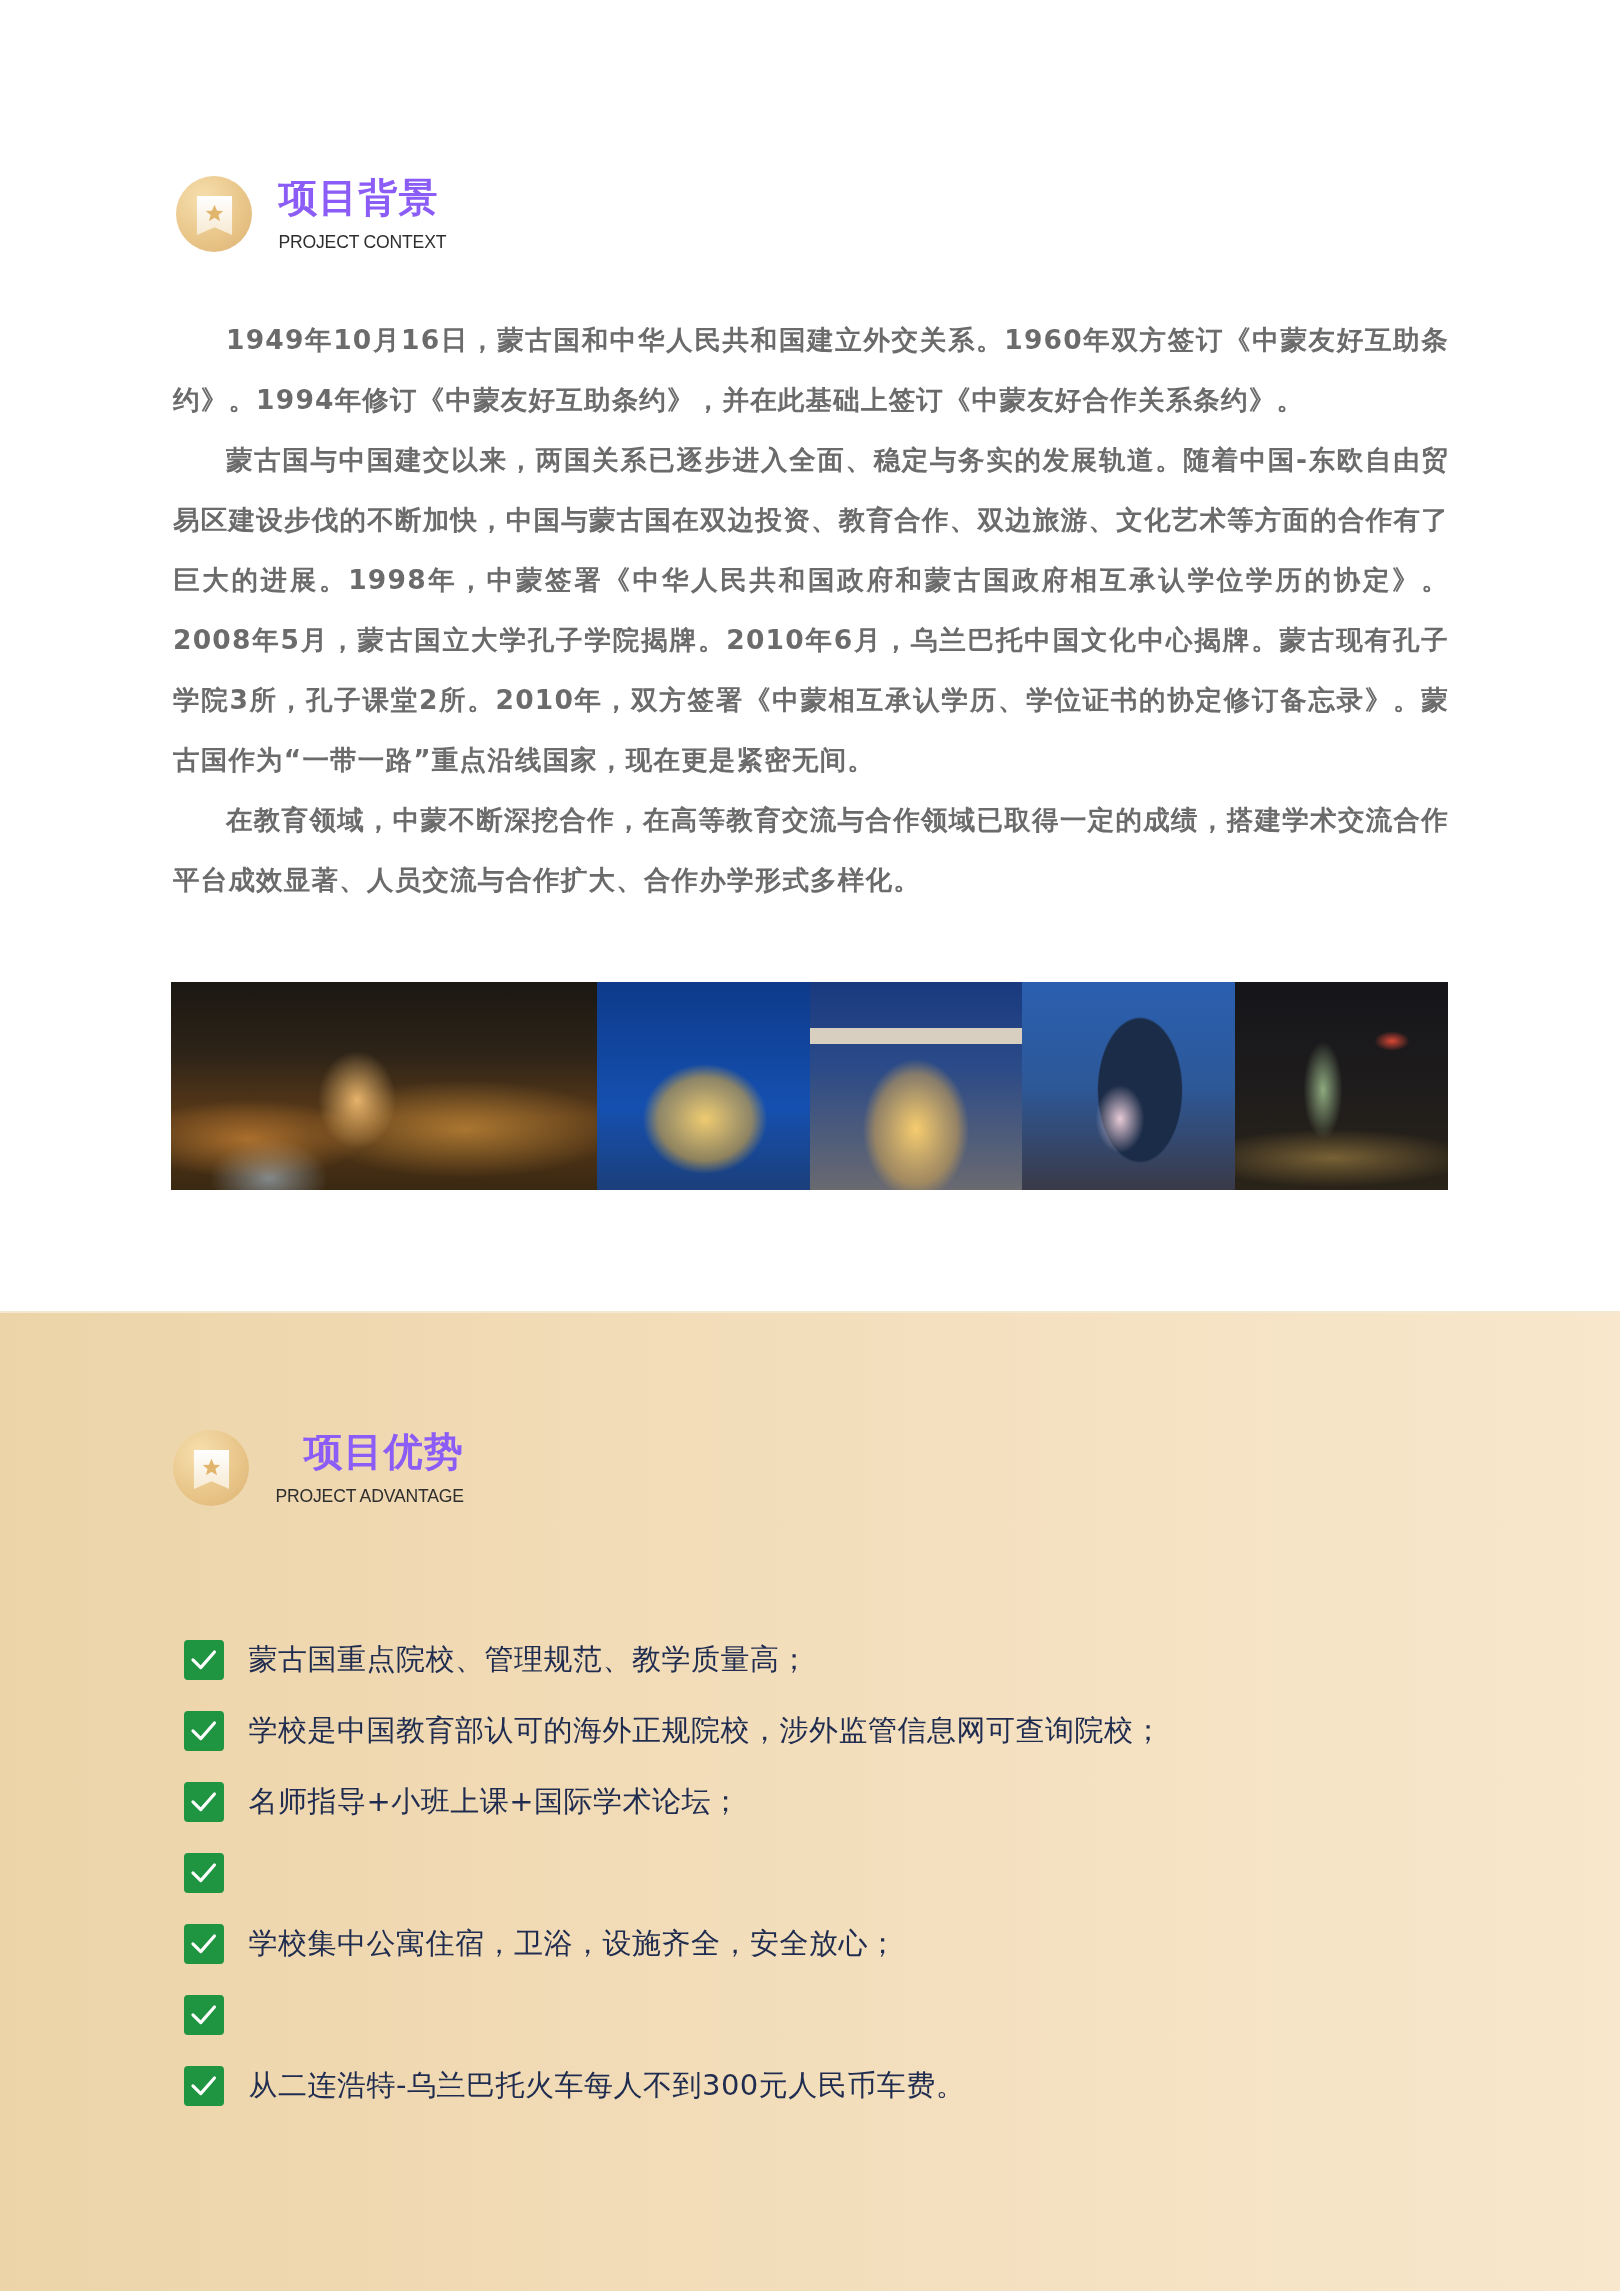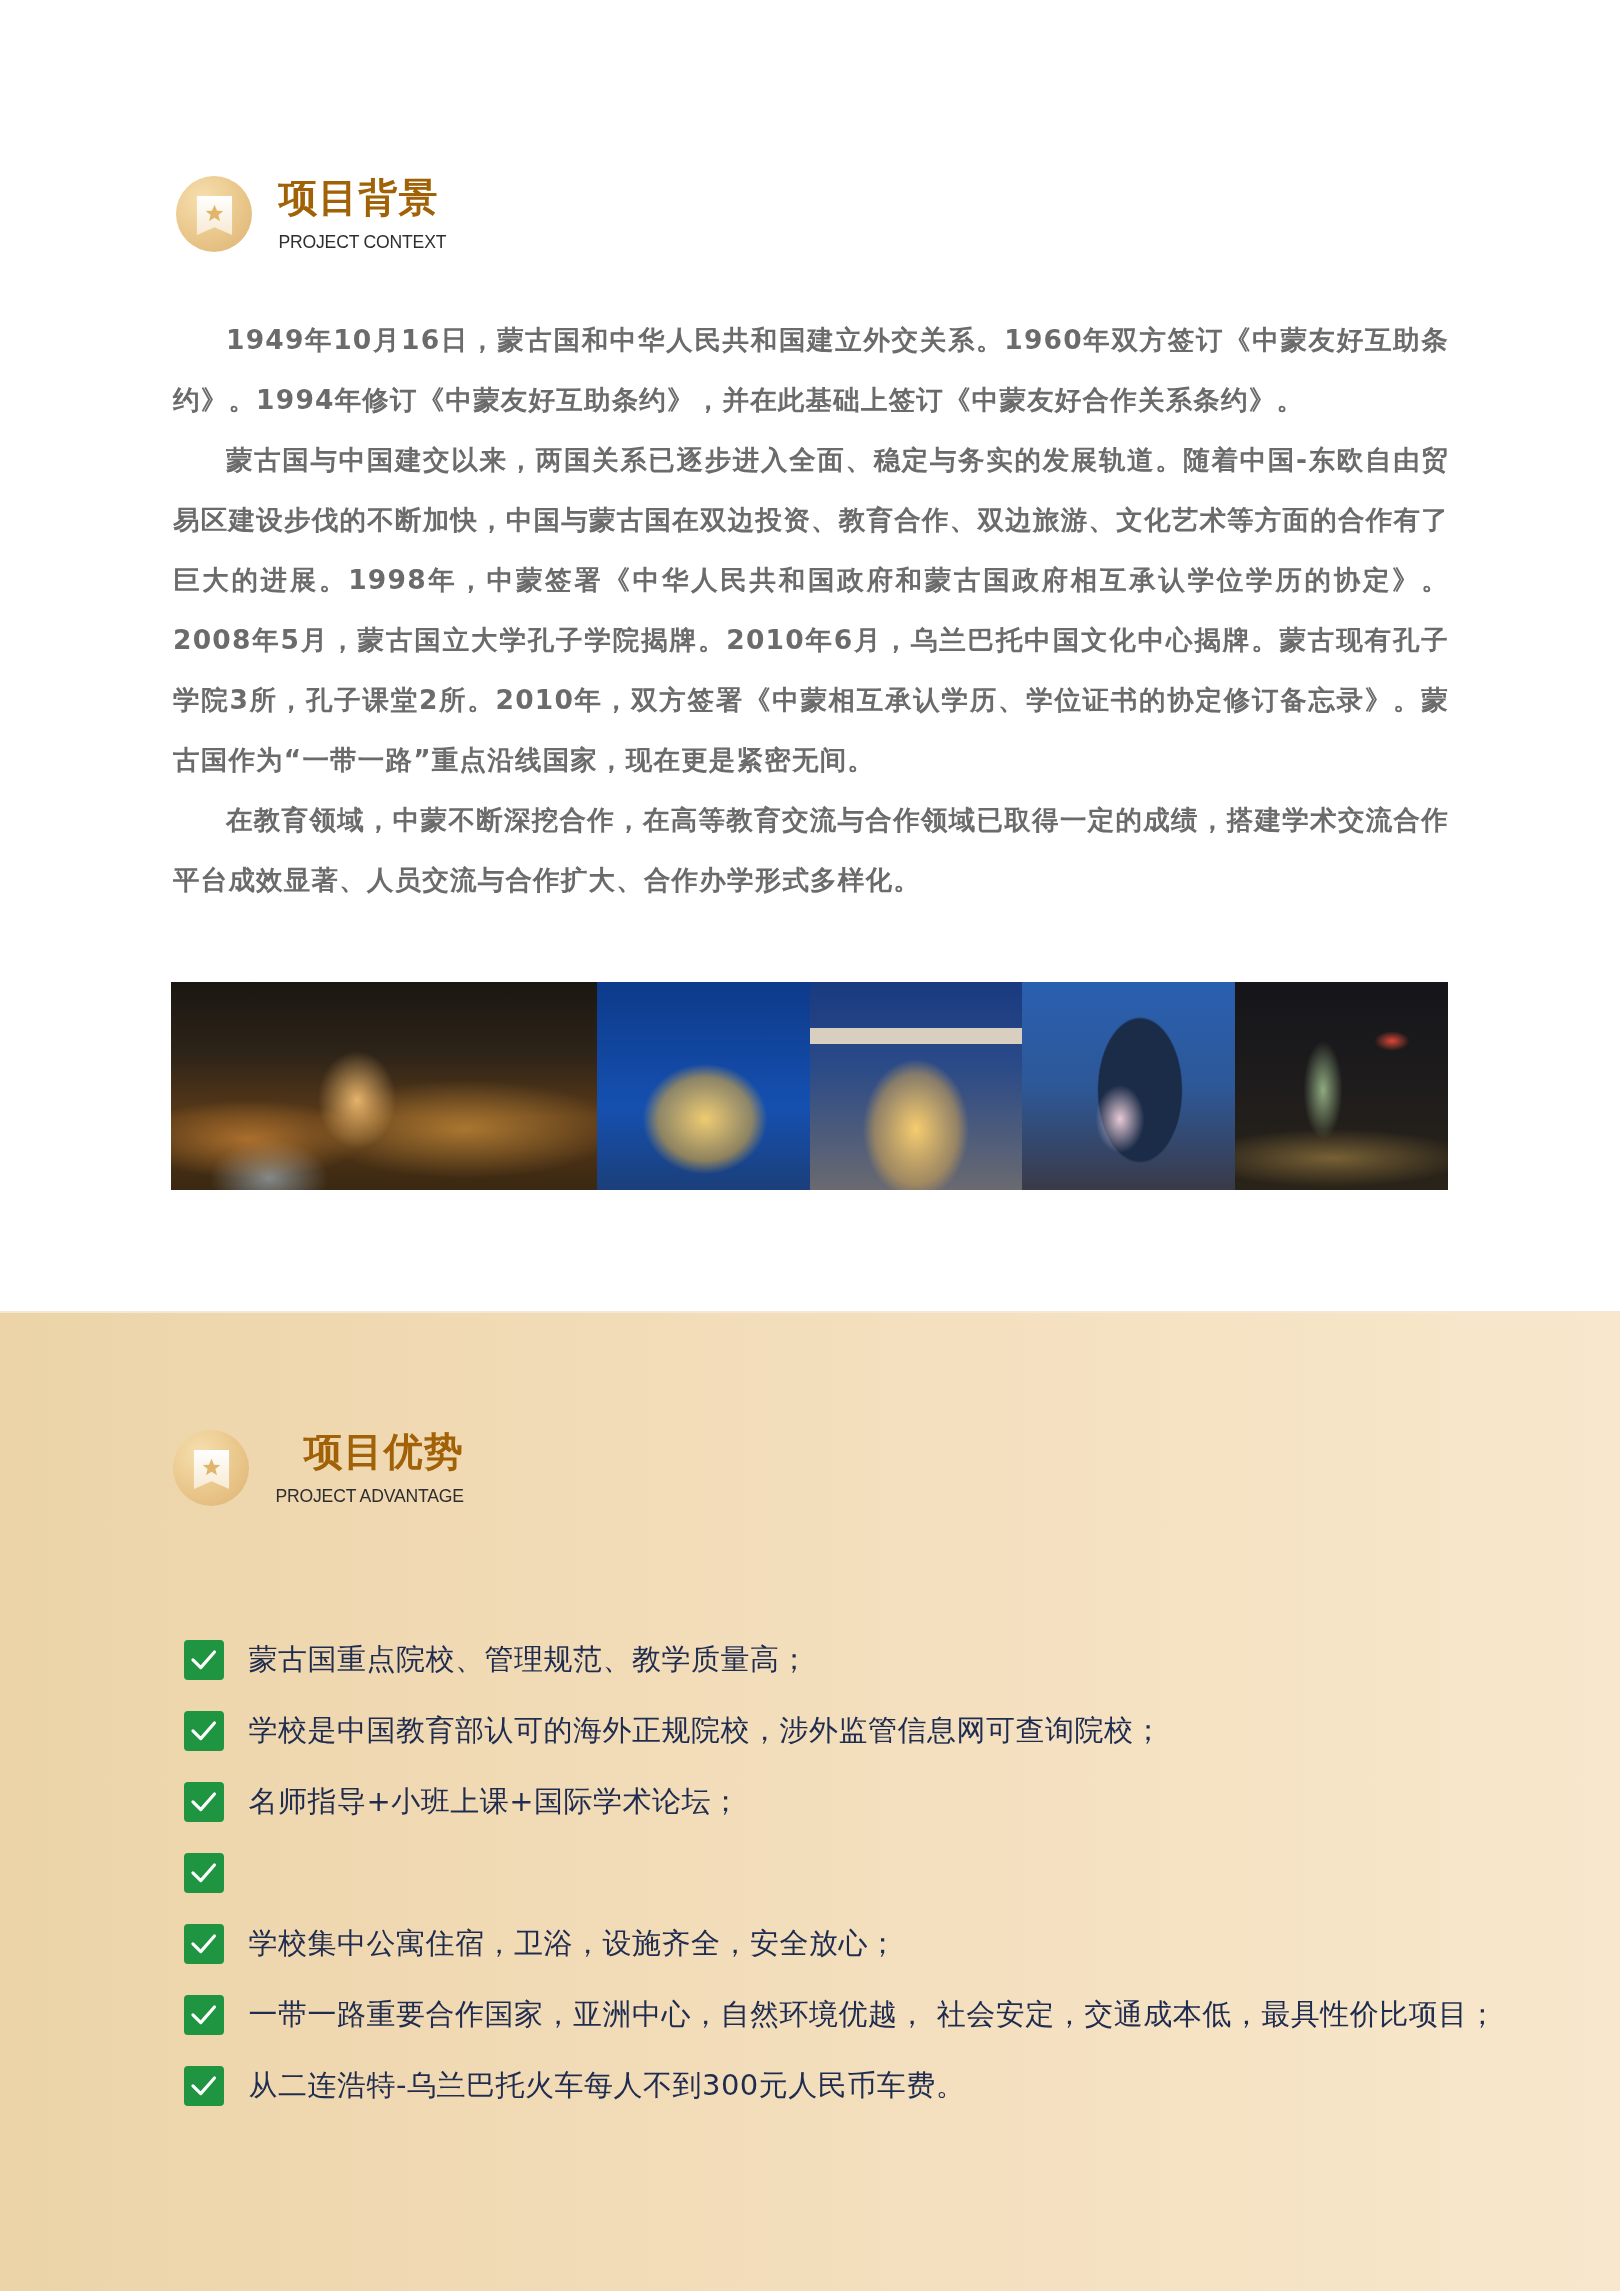--- a/index.html
+++ b/index.html
@@ -7,21 +7,21 @@
   body { position: relative; font-family: "DejaVu Sans", "Liberation Sans", sans-serif; }
 
   .section-head { position: absolute; display: flex; align-items: center; }
   .badge {
     width: 76px; height: 76px; border-radius: 50%;
     background: radial-gradient(circle at 35% 30%, #f6dfae 0%, #e9c68a 55%, #ddb274 100%);
     position: relative; flex: none;
   }
   .badge svg { position: absolute; left: 18.6px; top: 17.6px; }
   .head-text { margin-left: 26.5px; }
-  .head-title { font-size: 39px; font-weight: bold; color: #a16207; line-height: 45px; letter-spacing: 1px; }
+  .head-title { font-size: 39px; font-weight: bold; color: #8b5cf6; line-height: 45px; letter-spacing: 1px; }
   .head-sub { font-family: "Liberation Sans", sans-serif; font-size: 17.6px; color: #2e2e2e; line-height: 21.6px; margin-top: 12px; letter-spacing: -0.2px; }
 
   #ctx-head { left: 176px; top: 175px; }
   #adv-head { left: 173px; top: 1429px; text-align: right; }
 
   .body-text {
     position: absolute; left: 173px; top: 310px; width: 1276px;
     font-size: 26.5px; line-height: 60px; color: #6b6b6b; font-weight: bold;
     text-align: justify; letter-spacing: 1.2px;
   }
@@ -162,21 +162,20 @@
         </svg>
       </span>
     <span class="adv-text">学校集中公寓住宿，卫浴，设施齐全，安全放心；</span>
   </li>
   <li class="adv-item">
     <span class="check">
         <svg width="27.4" height="21.6" viewBox="0 0 28 22">
           <path d="M3 11 L11 19 L25 3" stroke="#fff" stroke-width="3.2" fill="none" stroke-linecap="round" stroke-linejoin="round"></path>
         </svg>
       </span>
-    <span class="adv-text">一带一路重要合作国家，亚洲中心，自然环境优越， 社会安定，交通成本低，最具性价比项目；</span>
   </li>
   <li class="adv-item">
     <span class="check">
         <svg width="27.4" height="21.6" viewBox="0 0 28 22">
           <path d="M3 11 L11 19 L25 3" stroke="#fff" stroke-width="3.2" fill="none" stroke-linecap="round" stroke-linejoin="round"></path>
         </svg>
       </span>
     <span class="adv-text">从二连浩特-乌兰巴托火车每人不到300元人民币车费。</span>
   </li>
 </ul>

